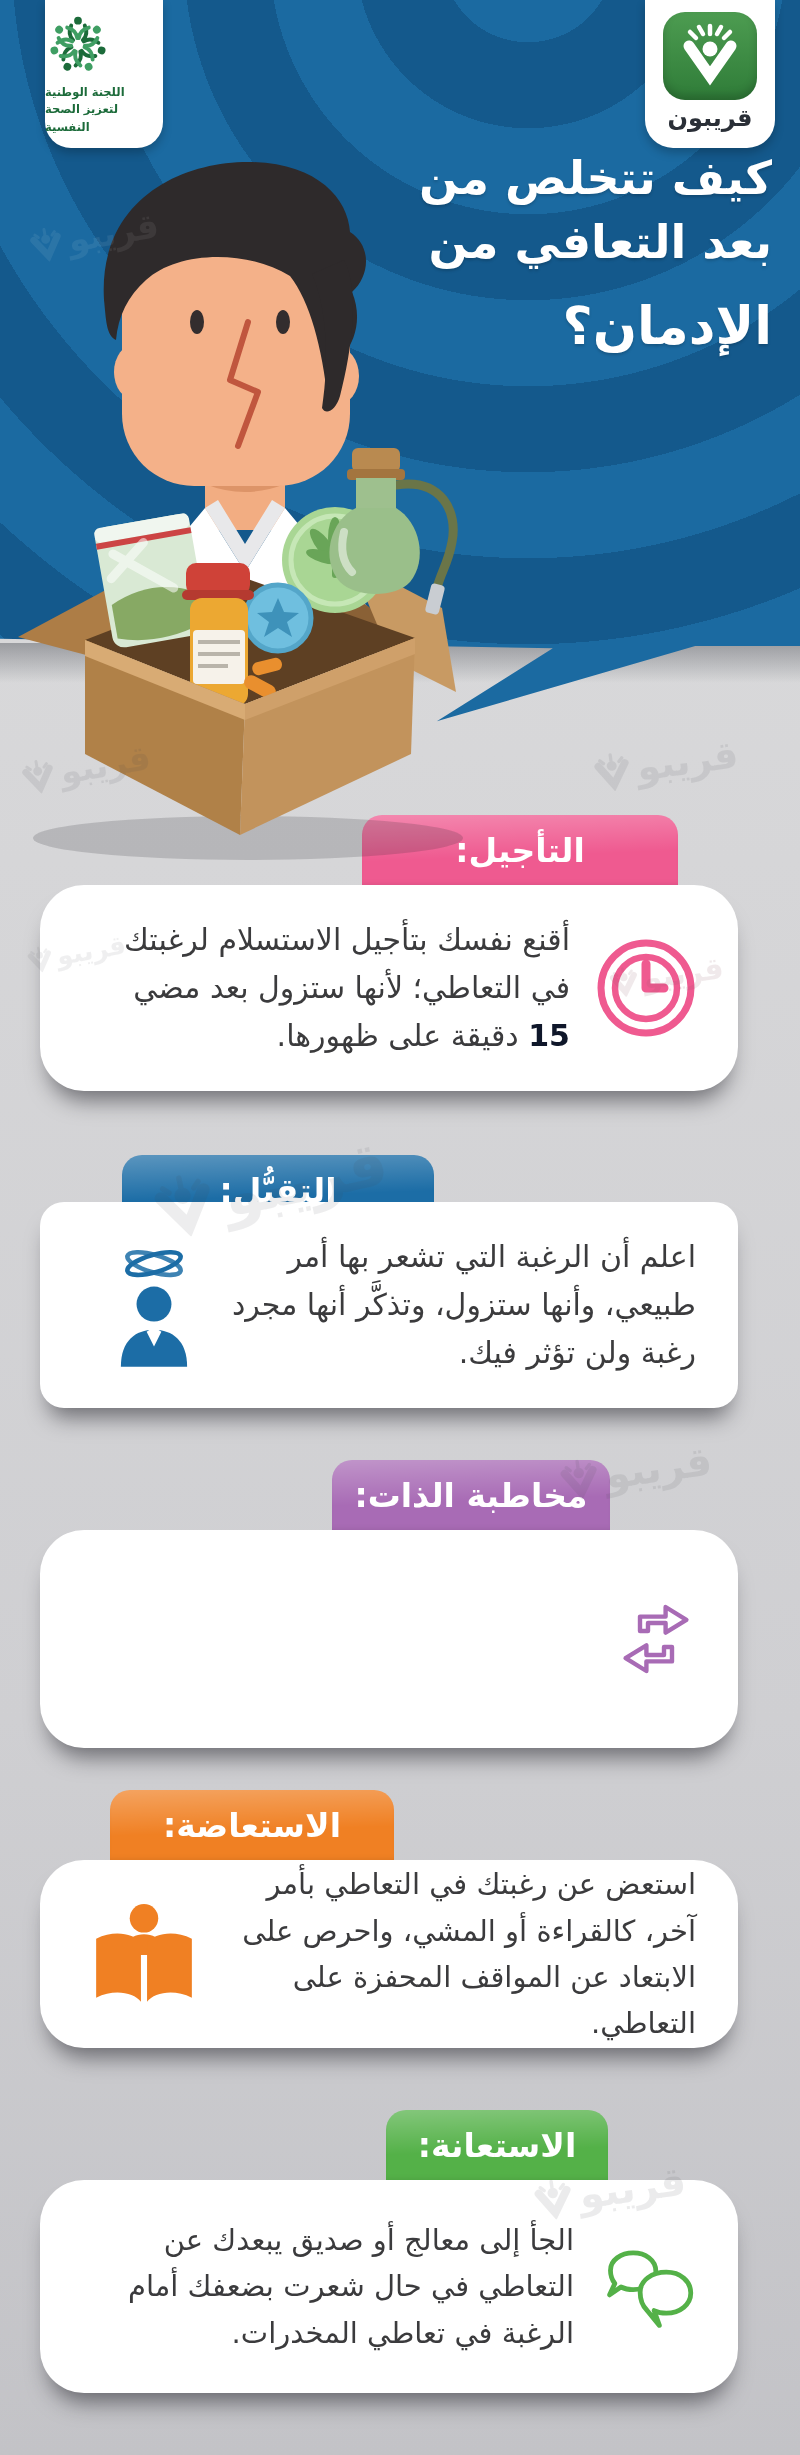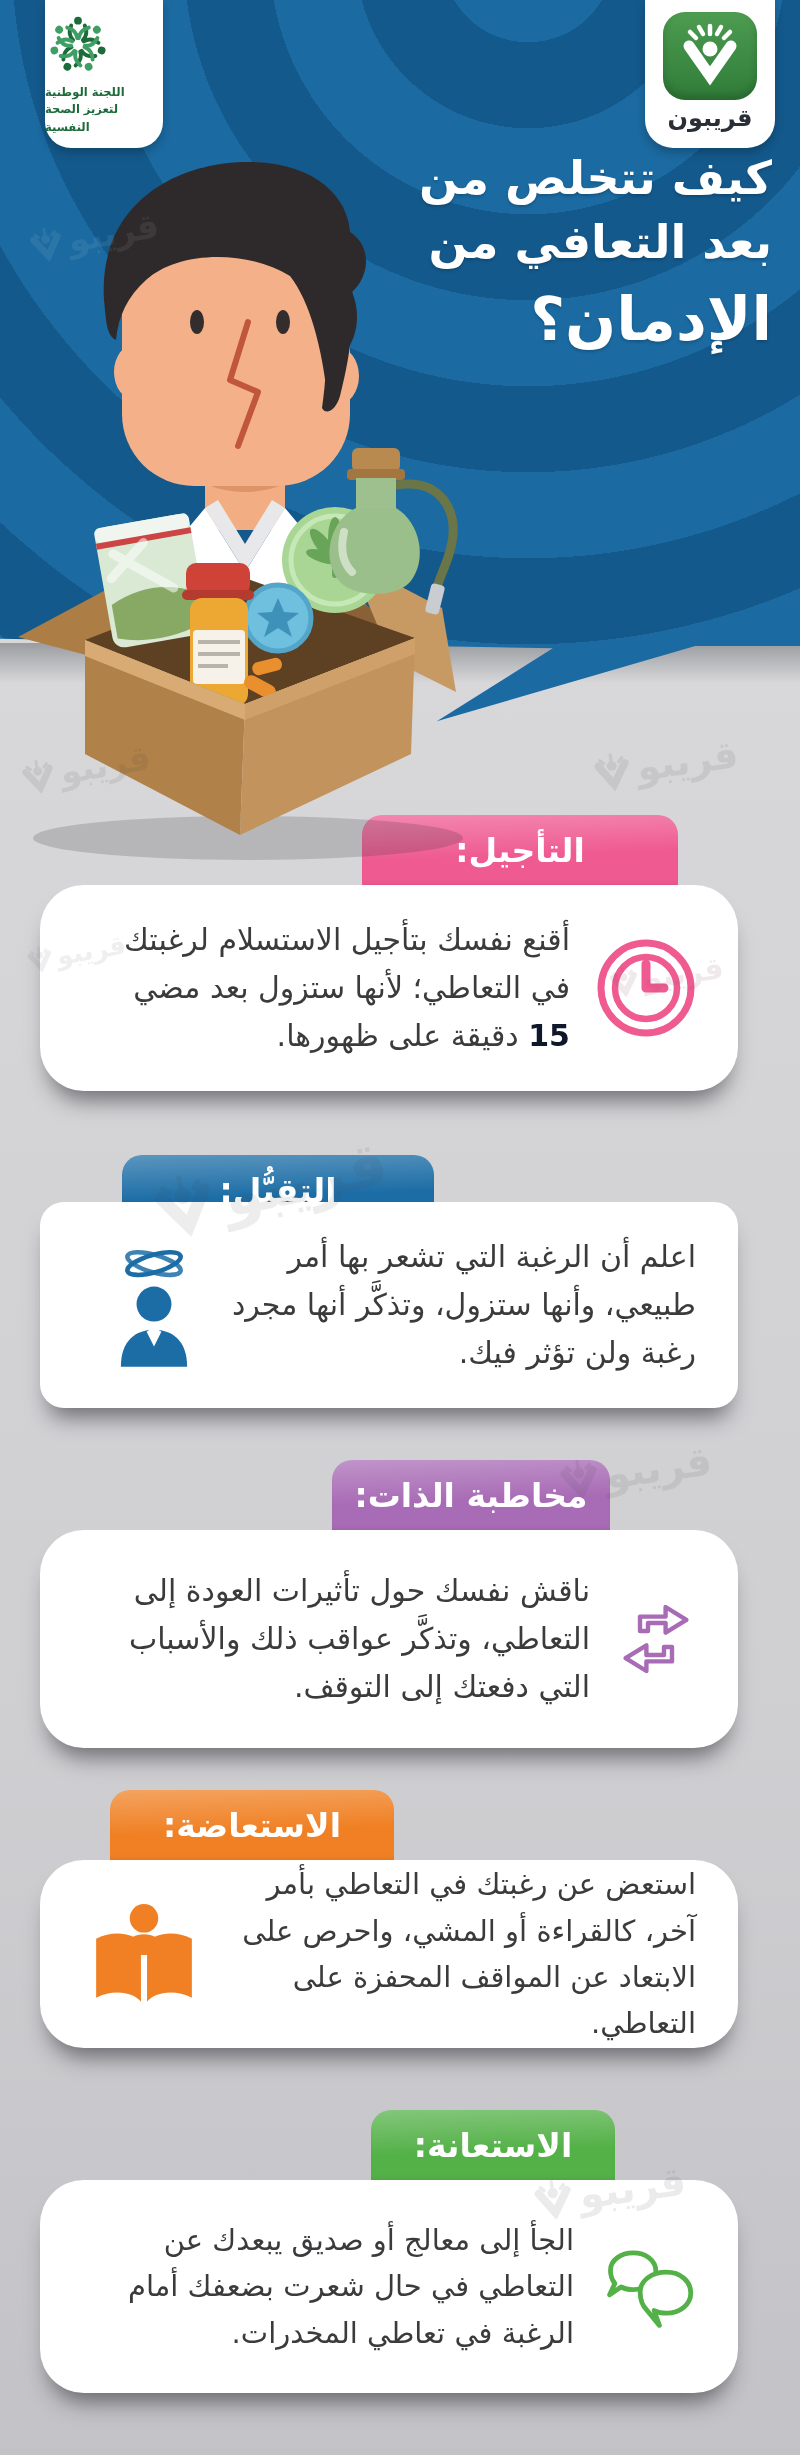--- a/index.html
+++ b/index.html
@@ -20,21 +20,21 @@
   .logo-text{font-size:11.5px;font-weight:bold;color:#1c6b3a;line-height:1.5;}
   .app-badge{position:absolute;left:645px;top:0;width:130px;height:148px;background:#fff;z-index:4;
           border-radius:0 0 28px 28px;box-shadow:0 5px 10px rgba(0,0,0,.22);text-align:center;}
   .app-icon{width:94px;height:88px;margin:12px auto 4px;border-radius:22px;
           background:linear-gradient(180deg,#4d9c51,#2f7c38);position:relative;box-shadow:inset 0 -5px 8px rgba(0,0,0,.18);}
   .app-icon svg{position:absolute;left:0;top:0;width:94px;height:88px;}
   .app-name{font-size:24px;font-weight:bold;color:#2a2f37;}
   .title{position:absolute;top:146px;right:28px;z-index:4;margin:0;text-align:right;color:#fff;}
   .t-line{display:block;font-size:46px;font-weight:bold;line-height:1.4;
           text-shadow:0 2px 3px rgba(0,0,0,.18);}
-  .t-big{font-size:60px;line-height:1.2;margin-top:8px;text-align:right;}
+  .t-big{font-size:52px;line-height:1.2;margin-top:20px;text-align:right;}
   
   .wm{position:absolute;display:flex;align-items:center;gap:.12em;direction:rtl;
       font-weight:bold;pointer-events:none;white-space:nowrap;z-index:3;}
   .wm svg{width:1.05em;height:1.05em;}
   
   .sec{position:absolute;left:40px;width:698px;}
   .tab{position:absolute;top:0;height:74px;border-radius:20px 20px 0 0;z-index:1;
        background-color:var(--accent);
        background-image:linear-gradient(178deg,rgba(255,255,255,.28),rgba(255,255,255,0) 55%);
        box-shadow:inset 0 -8px 10px -8px rgba(0,0,0,.3);
@@ -44,21 +44,21 @@
         box-shadow:0 18px 22px -9px rgba(25,25,32,.55);
         display:flex;align-items:center;gap:26px;padding:0 42px;box-sizing:border-box;direction:rtl;overflow:hidden;}
   .body{margin:0;font-size:30px;line-height:1.6;color:#3b3b3d;text-align:right;}
   .body b{color:#0f172a;}
   .icon{flex:0 0 auto;color:var(--accent);}
   .icon svg{display:block;width:100%;height:100%;}
   .s1{top:815px;}  .s1 .tab{right:60px;width:316px;}  .s1 .card{height:206px;} .s1 .icon{width:100px;height:100px;} .s1 .body{width:480px;}
   .s2{top:1132px;} .s2 .tab{left:82px;width:312px;margin-top:23px;}   .s2 .card{height:206px;border-radius:24px;} .s2 .icon{width:92px;height:134px;} .s2 .body{width:470px;}
   .s3{top:1460px;} .s3 .tab{right:128px;width:278px;} .s3 .card{height:218px;} .s3 .icon{width:80px;height:108px;} .s3 .body{width:470px;}
   .s4{top:1790px;} .s4 .tab{left:70px;width:284px;}   .s4 .card{height:188px;} .s4 .icon{width:112px;height:112px;} .s4 .body{width:470px;font-size:29px;}
-  .s5{top:2110px;} .s5 .tab{right:123px;width:244px;} .s5 .card{height:213px;} .s5 .icon{width:96px;height:88px;}  .s5 .body{width:460px;font-size:29px;}
+  .s5{top:2110px;} .s5 .tab{right:130px;width:222px;} .s5 .card{height:213px;} .s5 .icon{width:96px;height:88px;}  .s5 .body{width:460px;font-size:29px;}
 </style>
 </head>
 <body>
 
 <svg width="0" height="0" style="position:absolute">
   <symbol id="wm-sym" viewBox="0 0 36 36">
     <path d="M6,12 L18,30 L30,12" stroke="currentColor" stroke-width="7" fill="none" stroke-linecap="round"></path>
     <circle cx="18" cy="13" r="4.5" fill="currentColor"></circle>
     <path d="M8,7 L11,10 M18,3 L18,8 M28,7 L25,10" stroke="currentColor" stroke-width="3" fill="none" stroke-linecap="round"></path>
   </symbol>
@@ -305,21 +305,20 @@
     <div class="tab">
         <span>مخاطبة الذات:</span>
       </div>
     <div class="card">
       <div class="icon">
         <svg viewBox="0 0 100 104">
           <path d="M30,42 L30,24 L62,24 L62,12 L88,28 L62,44 L62,32 L40,32 L40,42 Z" fill="none" stroke="currentColor" stroke-width="5.5" stroke-linejoin="round"></path>
           <path d="M70,62 L70,80 L38,80 L38,92 L12,76 L38,60 L38,72 L60,72 L60,62 Z" fill="none" stroke="currentColor" stroke-width="5.5" stroke-linejoin="round"></path>
         </svg>
       </div>
-      <p class="body">ناقش نفسك حول تأثيرات العودة إلى التعاطي، وتذكَّر عواقب ذلك والأسباب التي دفعتك إلى التوقف.</p>
     </div>
   </section>
 
   <section class="sec s4" style="--accent: #f08023;">
     <div class="tab">
         <span>الاستعاضة:</span>
       </div>
     <div class="card">
       <p class="body">استعض عن رغبتك في التعاطي بأمر آخر، كالقراءة أو المشي، واحرص على الابتعاد عن المواقف المحفزة على التعاطي.</p>
       <div class="icon">

